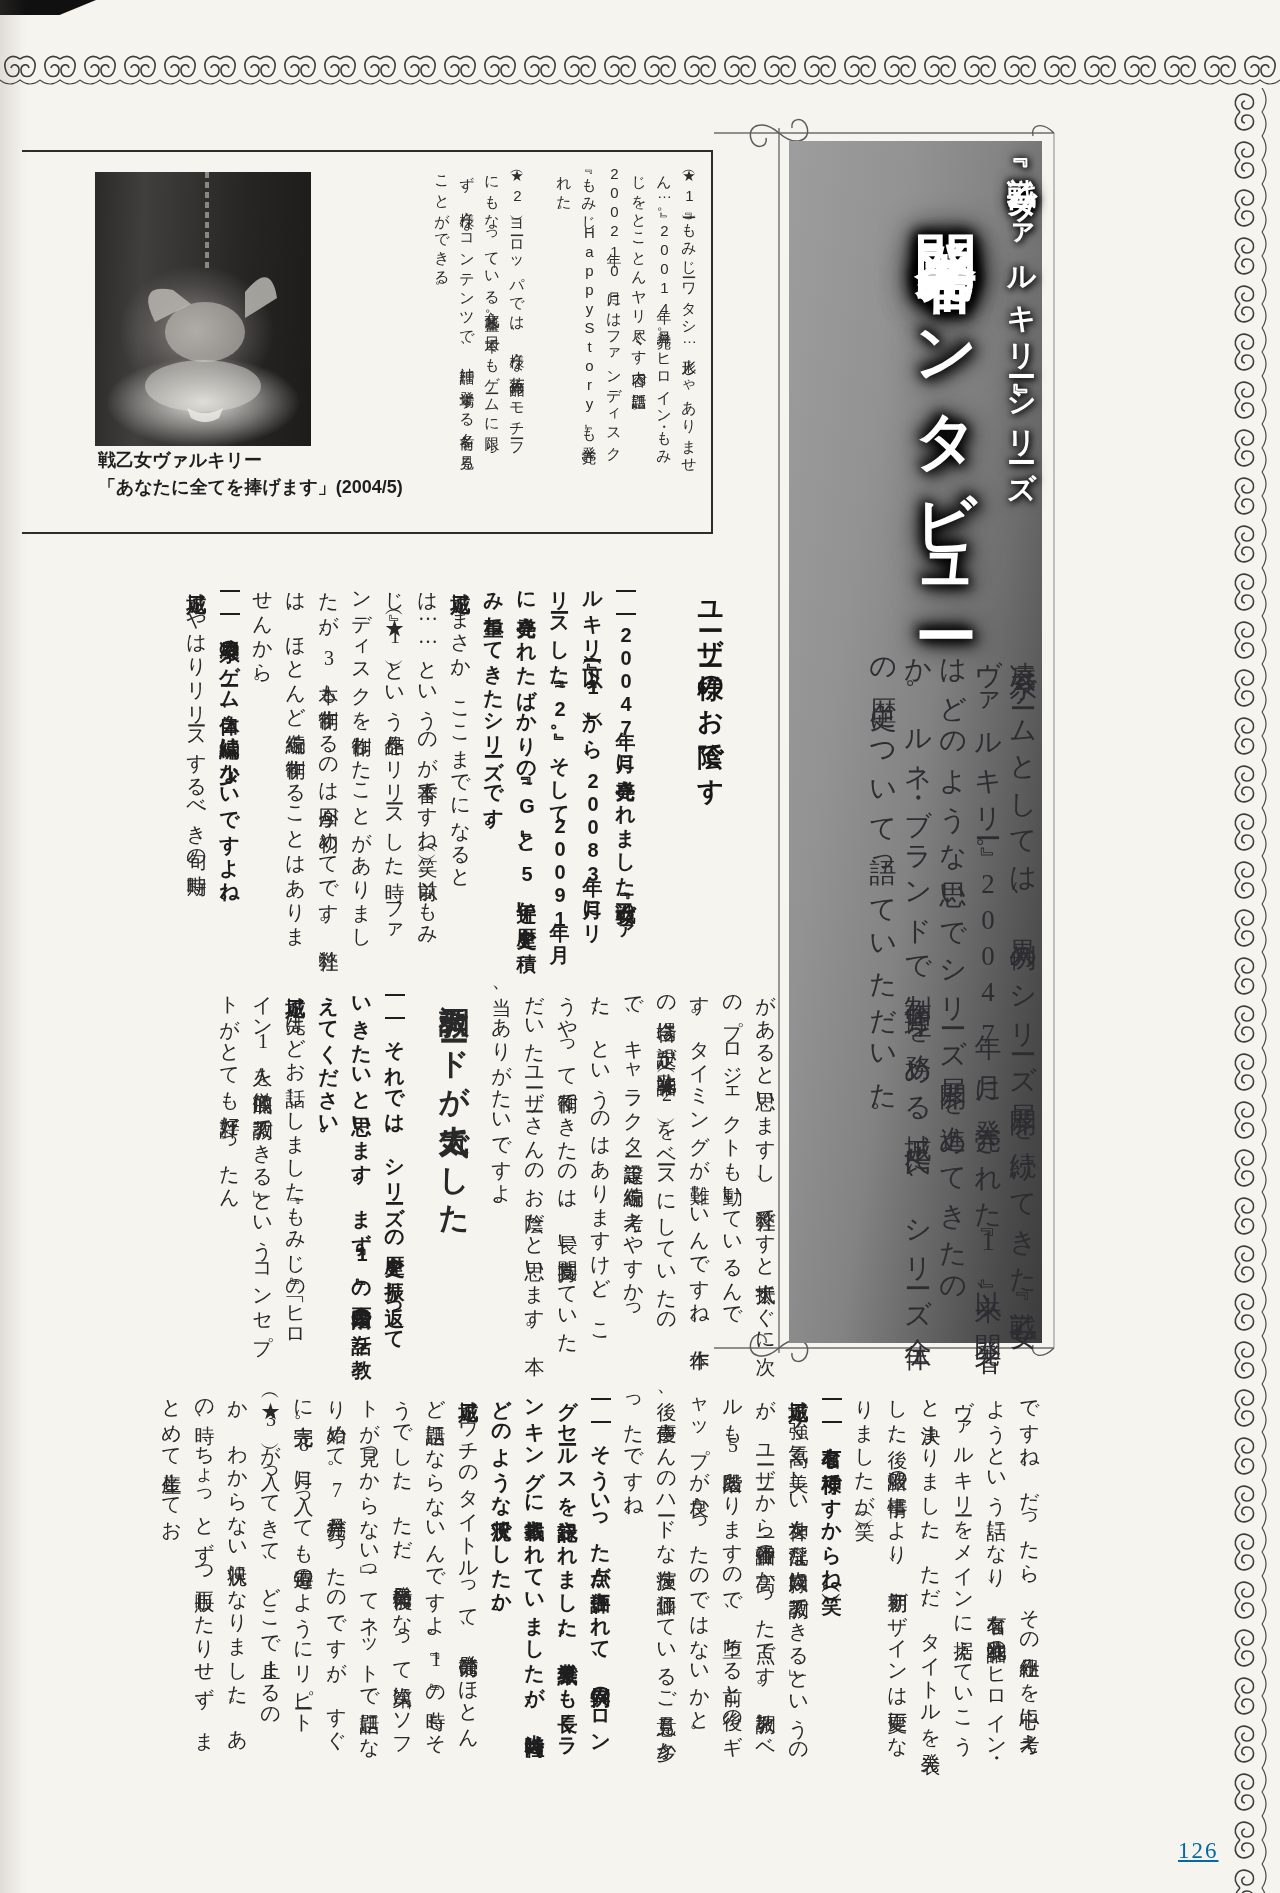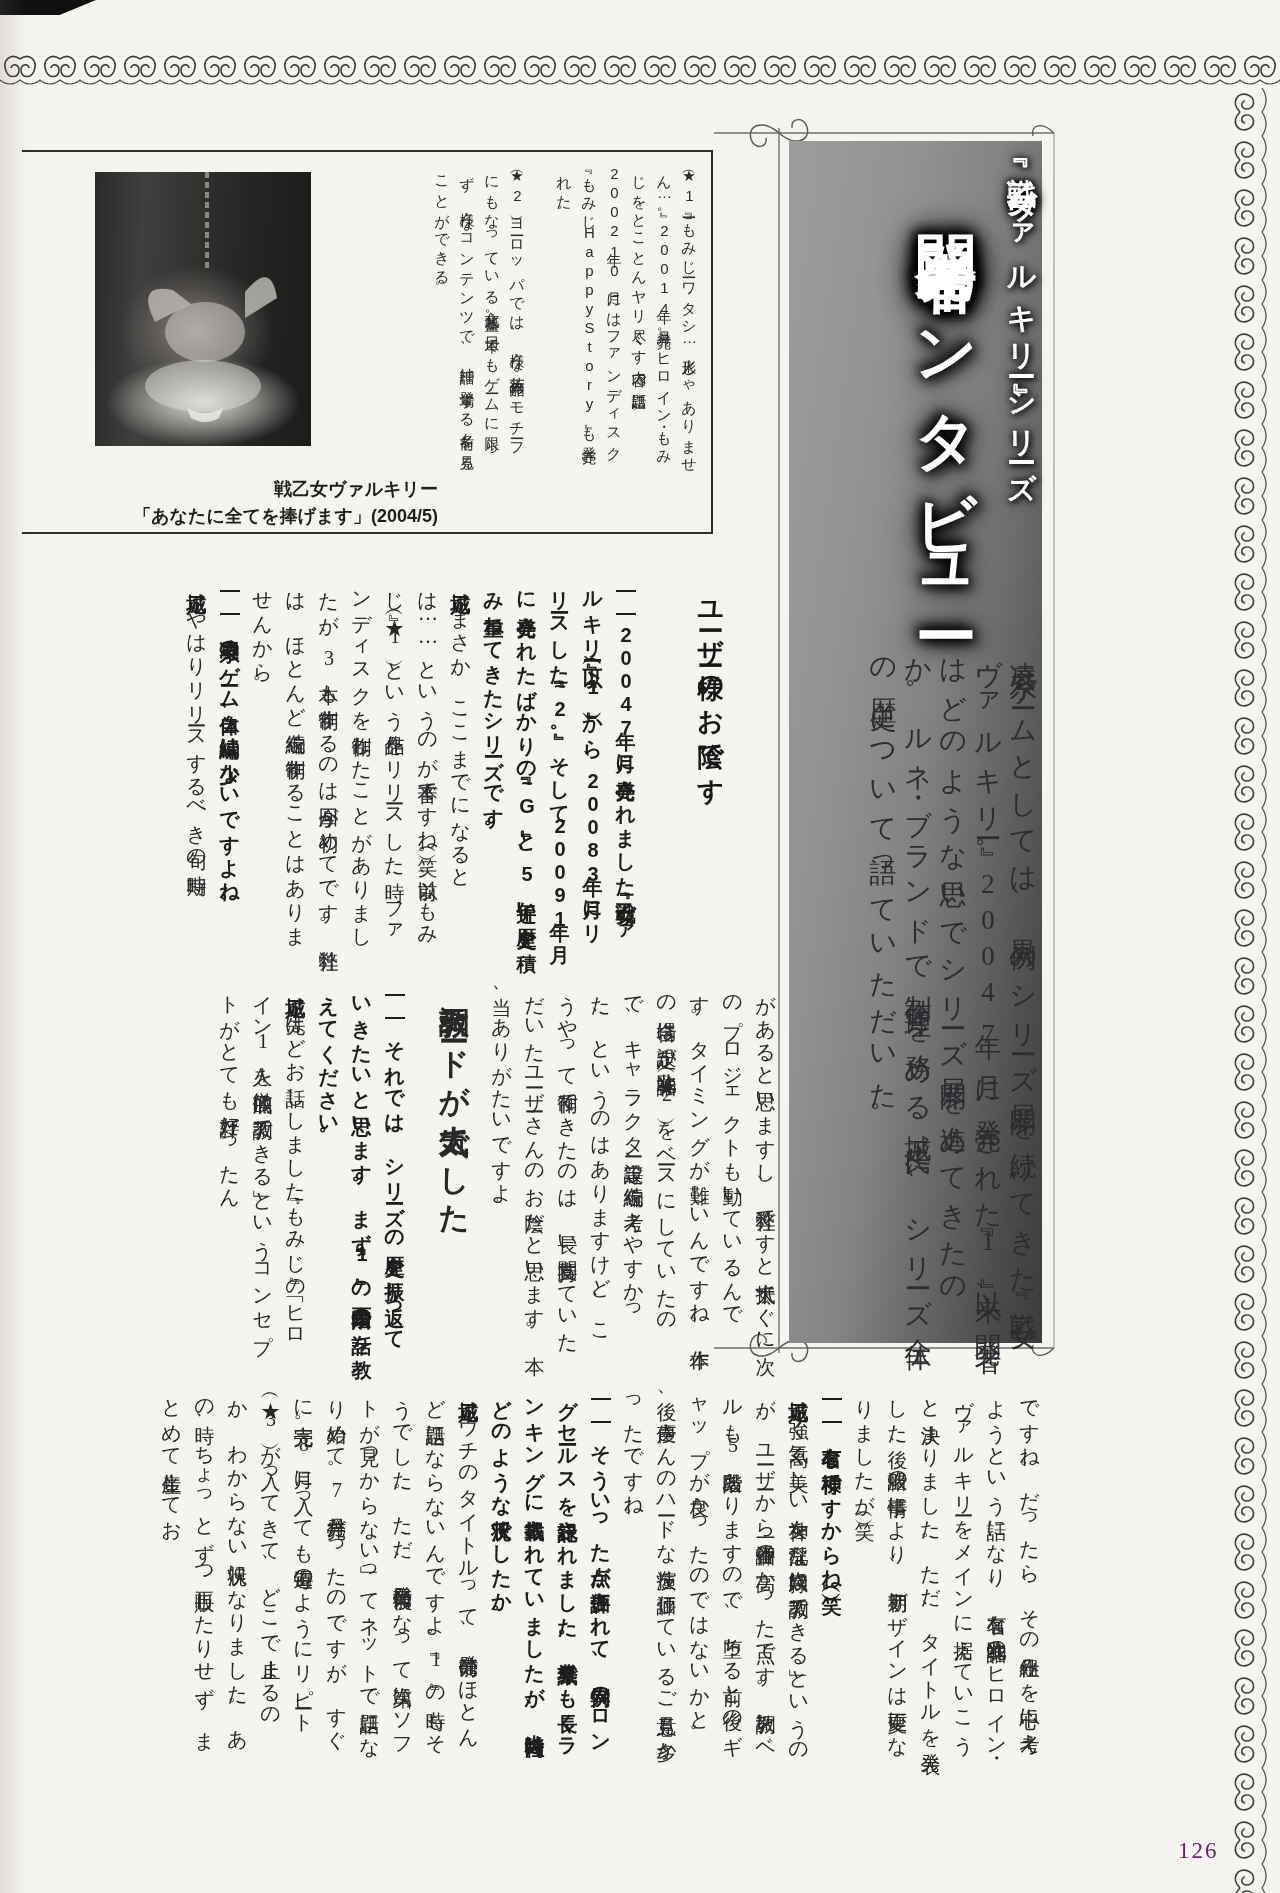--- a/index.html
+++ b/index.html
@@ -17,23 +17,23 @@
   
   .rule{position:absolute;background:#2e2d2b;}
   .photo{
     position:absolute;left:95px;top:172px;width:216px;height:274px;
     background:
       radial-gradient(ellipse 60% 22% at 50% 84%, rgba(235,233,228,.95) 0%, rgba(190,188,184,.55) 45%, rgba(120,118,116,0) 75%),
       radial-gradient(ellipse 45% 30% at 47% 58%, rgba(205,200,196,.55) 0%, rgba(140,137,134,.25) 55%, rgba(60,60,60,0) 80%),
       linear-gradient(92deg,#2b2a29 0%,#413f3d 22%,#343230 45%,#262524 68%,#1d1c1b 100%);
   }
   .photo svg{position:absolute;inset:0;}
-  .caption{position:absolute;left:98px;top:476px;width:340px;
+  .caption{position:absolute;left:98px;top:447px;width:340px;
     font-family:"Liberation Sans","DejaVu Sans",sans-serif;
-    font-size:18px;line-height:27px;color:#1f1f1f;font-weight:600;text-align:right;}
+    font-size:18px;line-height:27px;color:#1f1f1f;font-weight:600;}
   
   .vflow{position:absolute;writing-mode:vertical-rl;text-orientation:upright;}
   .vflow p{margin:0;font-size:20px;line-height:33px;letter-spacing:1px;color:#29292a;}
   .vflow p.q{font-family:"Liberation Sans","DejaVu Sans",sans-serif;font-weight:700;color:#1e1e1f;}
   .speaker{font-family:"Liberation Sans","DejaVu Sans",sans-serif;font-weight:700;margin-inline-end:16px;color:#1e1e1f;}
   
   .footnotes{left:400px;top:165px;width:302px;height:302px;}
   .footnotes p{font-size:15px;line-height:25px;letter-spacing:2px;color:#2c2c2d;
     font-family:"Liberation Sans","DejaVu Sans",sans-serif;font-weight:400;}
   .footnotes p:first-child{margin-block-end:22px;}
@@ -60,21 +60,21 @@
     font-family:"Liberation Sans","DejaVu Sans",sans-serif;font-weight:800;color:#171717;}
   .head-1{left:694px;top:584px;font-size:26px;letter-spacing:3px;}
   .inline-head{font-family:"Liberation Sans","DejaVu Sans",sans-serif;font-weight:800;color:#141414;
     font-size:30px !important;line-height:46px !important;letter-spacing:3px !important;
     margin-block-start:8px !important;margin-block-end:20px !important;}
   
   .band-a{left:40px;top:578px;width:602px;height:362px;}
   .band-b{left:38px;top:982px;width:744px;height:368px;}
   .band-c{left:38px;top:1386px;width:1008px;height:368px;}
   
-  .page-number{position:absolute;left:1178px;top:1838px;font-size:23px;letter-spacing:2px;color:#701a75;}
+  .page-number{position:absolute;left:1178px;top:1838px;font-size:23px;letter-spacing:2px;color:#0369a1;text-decoration:underline;}
   .gutter-shade{position:absolute;left:0;top:0;width:26px;height:1893px;
     background:linear-gradient(90deg,rgba(120,115,105,.18),rgba(120,115,105,0));}
 </style>
 </head>
 <body>
 
 <div id="page">
 
   <div class="corner-artifact"></div>
   <div class="gutter-shade"></div>

